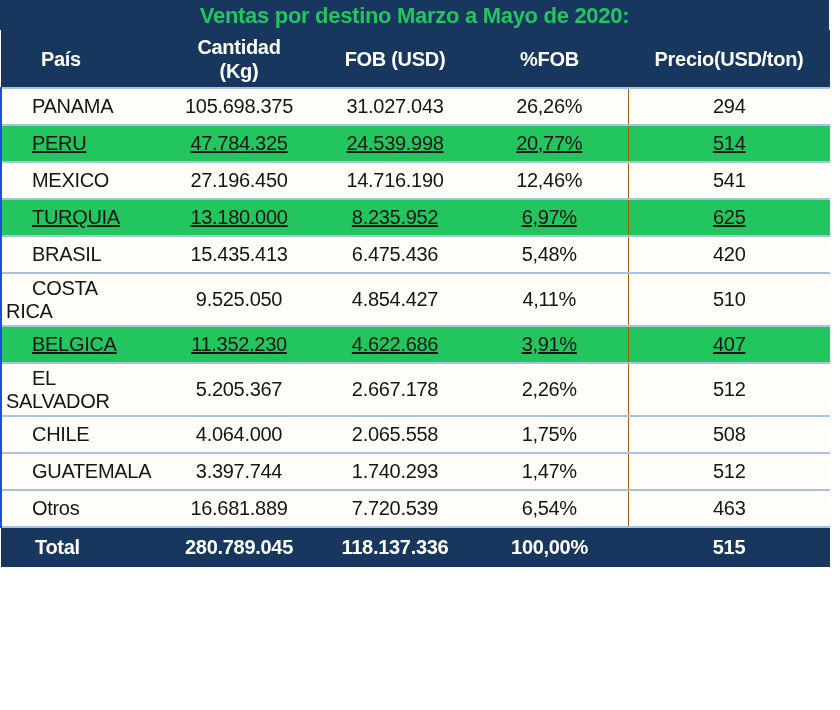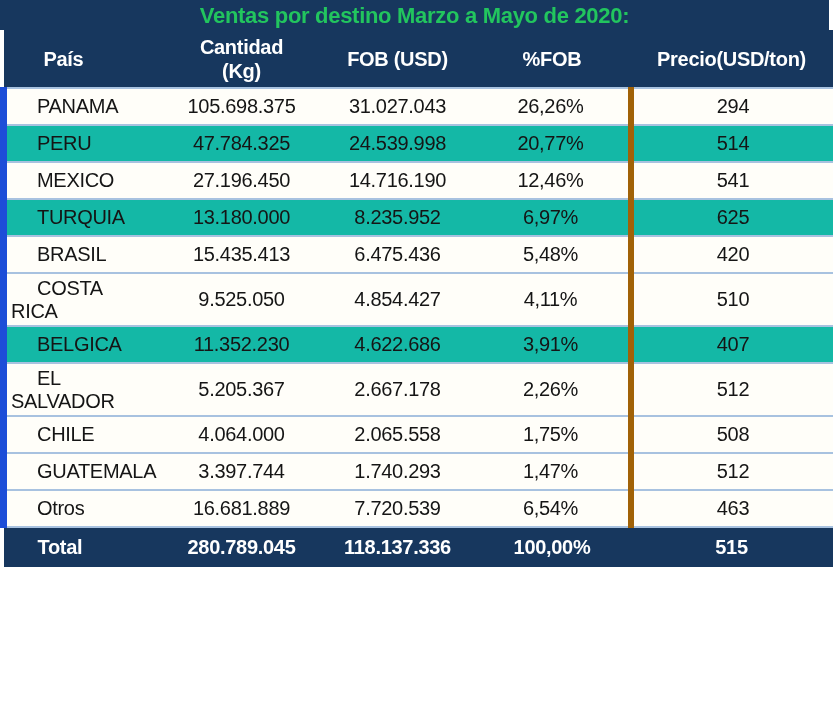--- a/index.html
+++ b/index.html
@@ -66,29 +66,29 @@
   tbody td {
     font-size: 20px;
     color: #151515;
     letter-spacing: -0.3px;
     text-align: center;
     vertical-align: middle;
     border-top: 2px solid #a8c2e0;
     line-height: 23px;
   }
   tbody tr.plain td { background: #fffef9; }
-  tbody tr.band  td { background: #14b8a6; }
-  tbody td:first-child { border-left: 7px solid #1d4ed8; }
+  tbody tr.band  td { background: #22c55e; text-decoration: underline; }
+  tbody td:first-child { border-left: 2px solid #1d4ed8; }
   tbody td.pais-cell {
     text-align: left;
     white-space: pre-line;
     text-indent: 26px;
     padding-left: 4px;
   }
-  tbody td.precio-cell { border-left: 6px solid #a16207; }
+  tbody td.precio-cell { border-left: 1px solid #a16207; }
   tfoot tr {
     height: 40px;
   }
   tfoot td {
     background: #17375e;
     color: #ffffff;
     font-size: 20px;
     font-weight: bold;
     letter-spacing: -0.3px;
     text-align: center;

